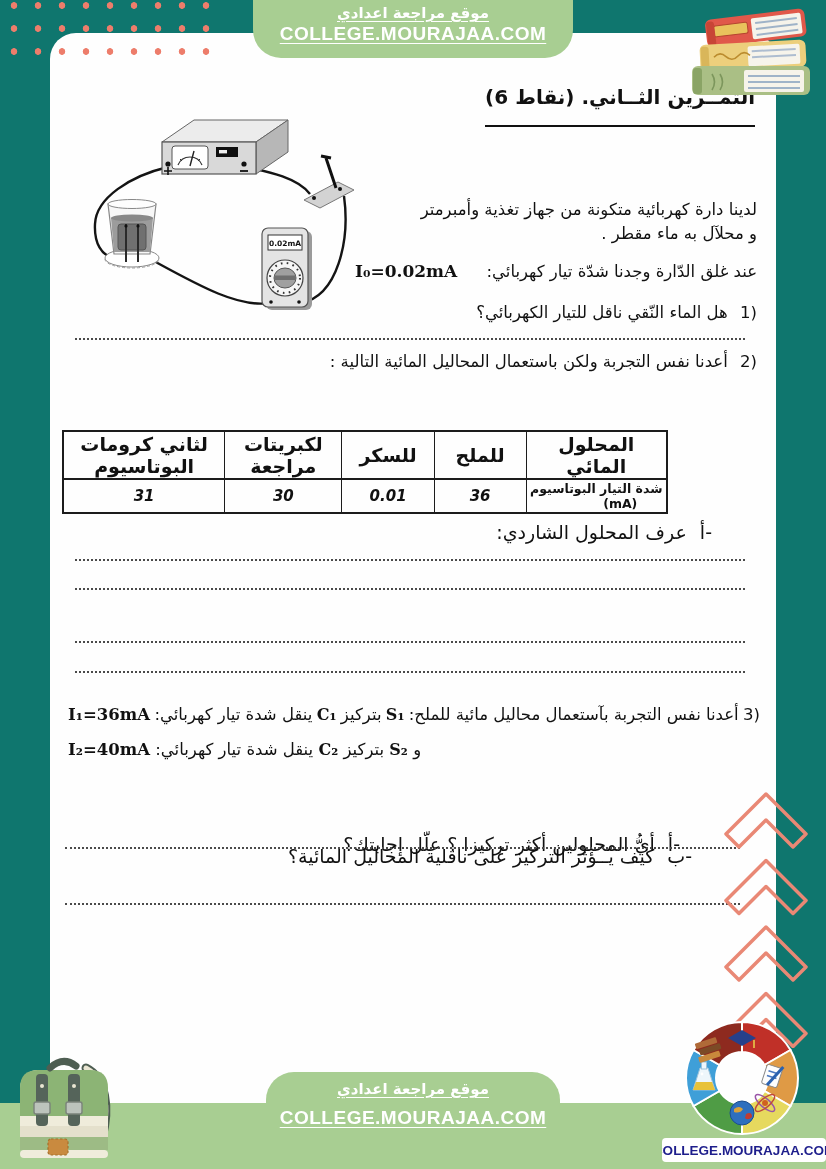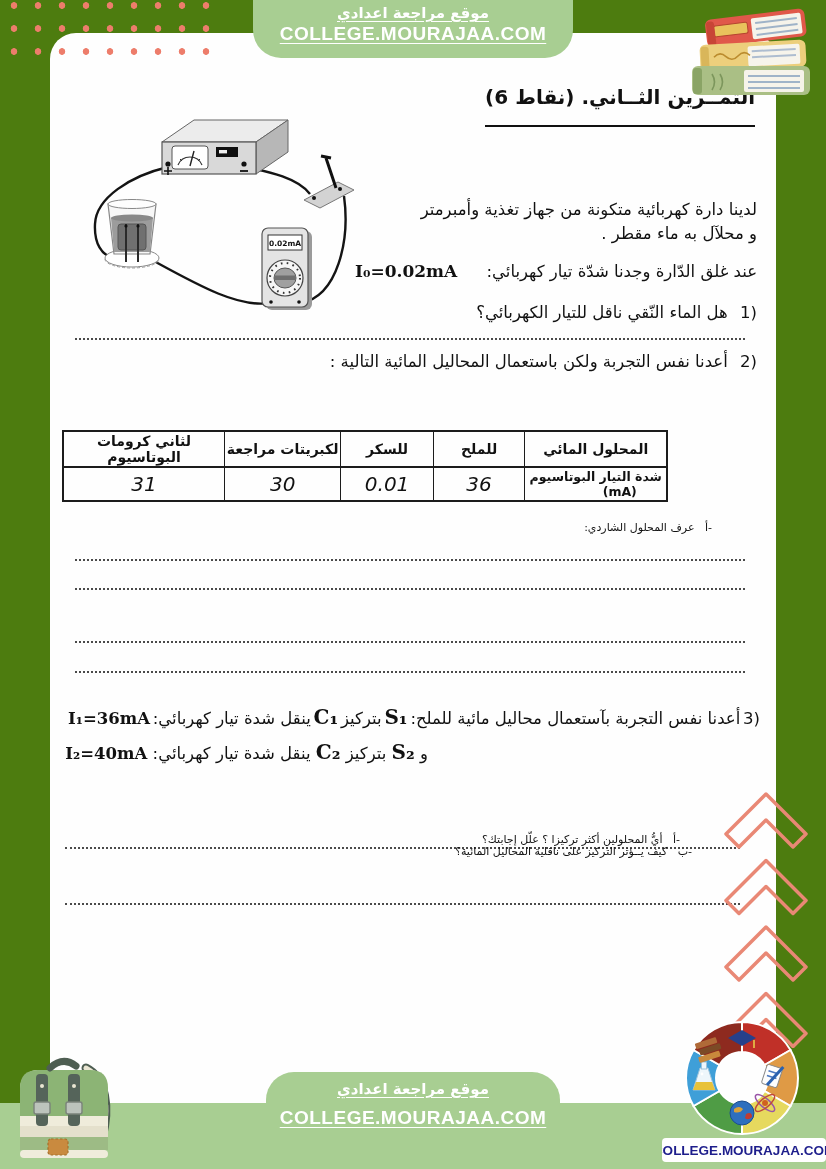--- a/index.html
+++ b/index.html
@@ -1,16 +1,16 @@
 <!DOCTYPE html>
 <html lang="ar"><head>
 <meta charset="utf-8">
 <style>
   html,body{margin:0;padding:0;}
-  .page{position:relative;width:826px;height:1169px;background:#4d7c0f;overflow:hidden;
+  .page{position:relative;width:826px;height:1169px;background:#0f766e;overflow:hidden;
         font-family:"DejaVu Sans",sans-serif;}
   .doc{position:absolute;left:50px;top:33px;width:726px;height:1070px;background:#fefefe;
        border-radius:26px;}
   
   .dots{position:absolute;left:0;top:0;width:218px;height:62px;
         background-image:radial-gradient(circle,#ed7d6b 3px,rgba(0,0,0,0) 3.6px);
         background-size:24px 23px;background-position:2px -6px;z-index:5;}
   
   .badge-top{position:absolute;left:253px;top:0;width:320px;height:58px;background:#a8ce92;
              border-radius:0 0 28px 28px;z-index:4;text-align:center;padding-top:4px;box-sizing:border-box;}
@@ -25,37 +25,37 @@
   
   .ar{direction:rtl;font-family:"DejaVu Sans",sans-serif;color:#111;}
   .pos{position:absolute;margin:0;white-space:nowrap;z-index:2;}
   .title{font-size:20px;font-weight:bold;border-bottom:2.2px solid #111;padding-bottom:16px;}
   .title .pts{font-weight:bold;}
   .body-line{font-size:16.5px;}
   .qnum{margin-left:7px;unicode-bidi:embed;direction:ltr;display:inline-block;}
   .lat{direction:ltr;unicode-bidi:embed;display:inline-block;font-weight:bold;
        font-family:"DejaVu Serif",serif;}
   .latsub{direction:ltr;unicode-bidi:embed;display:inline-block;font-weight:bold;
-       font-family:"DejaVu Serif",serif;font-size:20px;}
+       font-family:"DejaVu Serif",serif;font-size:16px;}
   .current{font-size:17px;margin-right:24px;}
   .dotline{position:absolute;height:0;border-bottom:2.4px dotted #4a4a4a;z-index:2;}
   
   table.sol{position:absolute;left:62px;top:430px;width:606px;border-collapse:collapse;direction:rtl;z-index:2;
             font-family:"DejaVu Sans",sans-serif;}
   table.sol td,table.sol th{border:1.4px solid #1c1c1c;text-align:center;vertical-align:middle;color:#111;}
   table.sol{border:2.6px solid #1c1c1c;}
-  table.sol th{font-size:14px;font-weight:bold;height:31px;border-bottom-width:2.2px;}
+  table.sol th{font-size:19px;font-weight:bold;height:31px;border-bottom-width:2.2px;}
   table.sol td{height:28px;}
   .rowlabel{font-size:12.5px;font-weight:bold;}
-  .val{font-style:italic;font-weight:normal;font-size:20px;font-family:"DejaVu Sans",sans-serif;}
+  .val{font-style:italic;font-weight:bold;font-size:15px;font-family:"DejaVu Sans",sans-serif;}
   
   .spread{display:flex;justify-content:space-between;align-items:baseline;direction:rtl;}
   .leftline{text-align:left;direction:rtl;}
   svg{display:block;}
-  .sub-q{font-size:11px;}
+  .sub-q{font-size:19px;}
 </style>
 </head>
 <body>
 
 <div class="page">
 
   <div class="doc"></div>
   <div class="dots"></div>
 
   <div class="badge-top">

